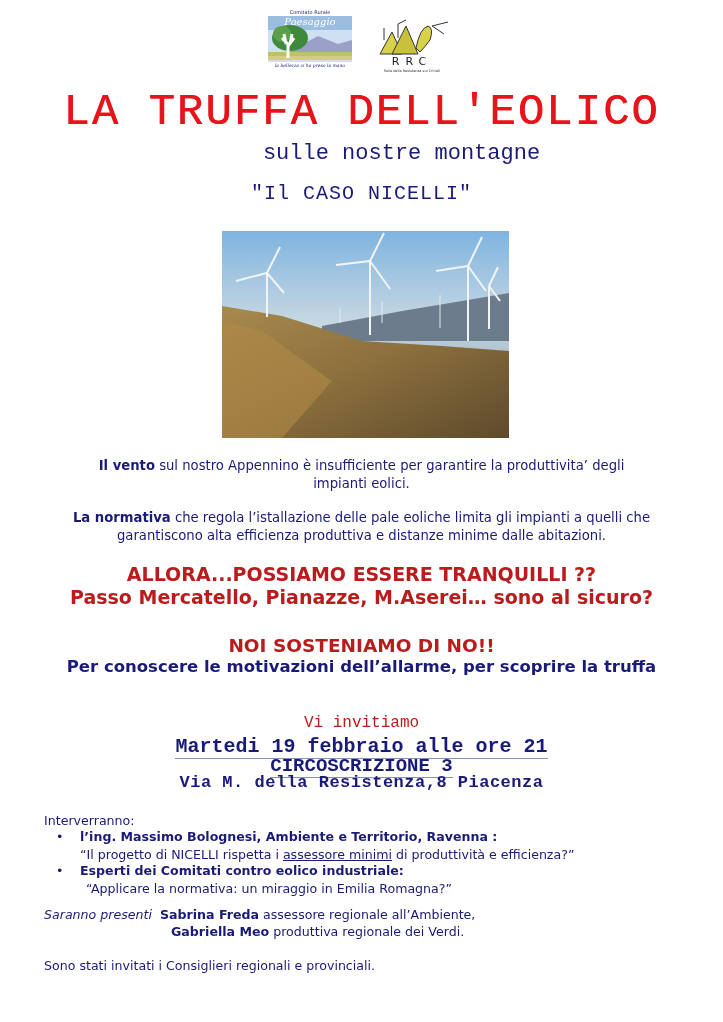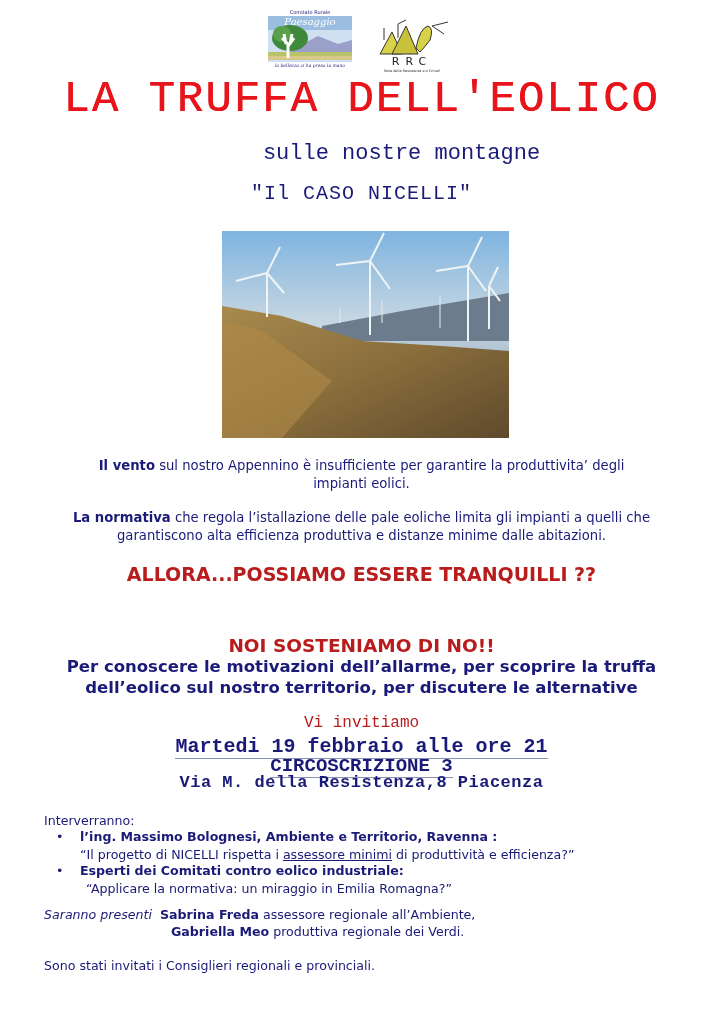--- a/index.html
+++ b/index.html
@@ -8,21 +8,21 @@
     .center { left: 0; width: 723px; text-align: center; }
     .navy { color: #1a1a78; }
     .red { color: #b91c1c; }
     .mono { font-family: "Liberation Mono", "DejaVu Sans Mono", monospace; }
     .sans { font-family: "DejaVu Sans", "Liberation Sans", sans-serif; }
 
     
     .logo1 { left: 268px; top: 8px; width: 84px; height: 62px; }
     .logo2 { left: 372px; top: 18px; width: 80px; height: 56px; text-align: right; }
 
-    .title { top: 74px; font-size: 44px; letter-spacing: 2px; font-family: "Liberation Mono", "DejaVu Sans Mono", monospace; color: #e8141b; text-shadow: 0.5px 0 0 #e8141b; }
+    .title { top: 87px; font-size: 44px; letter-spacing: 2px; font-family: "Liberation Mono", "DejaVu Sans Mono", monospace; color: #e8141b; text-shadow: 0.5px 0 0 #e8141b; }
     .subtitle { top: 141px; font-size: 22px; margin-left: 40px; }
     .caso { top: 182px; font-size: 20px; letter-spacing: 1px; }
 
     .photo { left: 222px; top: 231px; width: 287px; height: 207px; overflow: hidden; }
 
     .para { font-size: 13.2px; line-height: 18px; }
     .p1 { top: 457px; }
     .p2 { top: 509px; }
 
     .allora { top: 563px; font-size: 19px; line-height: 23px; font-weight: bold; }
@@ -130,26 +130,26 @@
 
 <div class="abs center para p1 sans navy" style="padding:0 70px;box-sizing:border-box;">
   <b>Il vento</b><span> sul nostro Appennino è insufficiente per garantire la produttivita’ degli impianti eolici.</span>
 </div>
 <div class="abs center para p2 sans navy" style="padding:0 40px;box-sizing:border-box;">
   <b>La normativa</b><span> che regola l’istallazione delle pale eoliche limita gli impianti a quelli che garantiscono alta efficienza produttiva e distanze minime dalle abitazioni.</span>
 </div>
 
 <div class="abs center allora sans red">
   <div>ALLORA...POSSIAMO ESSERE TRANQUILLI ??</div>
+  <div>Passo Mercatello, Pianazze, M.Aserei… sono al sicuro?</div>
 </div>
 
 <div class="abs center noi sans red">NOI SOSTENIAMO DI NO!!</div>
 <div class="abs center per sans navy">
   <div>Per conoscere le motivazioni dell’allarme, per scoprire la truffa</div>
-  <div>dell’eolico sul nostro territorio, per discutere le alternative</div>
 </div>
 
 <div class="abs center vi mono red">Vi invitiamo</div>
 <div class="abs center date mono navy"><span>Martedi 19 febbraio alle ore 21</span></div>
 <div class="abs center circ mono navy"><span>CIRCOSCRIZIONE 3</span></div>
 <div class="abs center via mono navy">Via M. della Resistenza,8 Piacenza</div>
 
 <div class="abs lower interv sans navy">Interverranno:</div>
 <div class="abs lower b1 sans navy bullet-row">
   <span class="dot">•</span>

